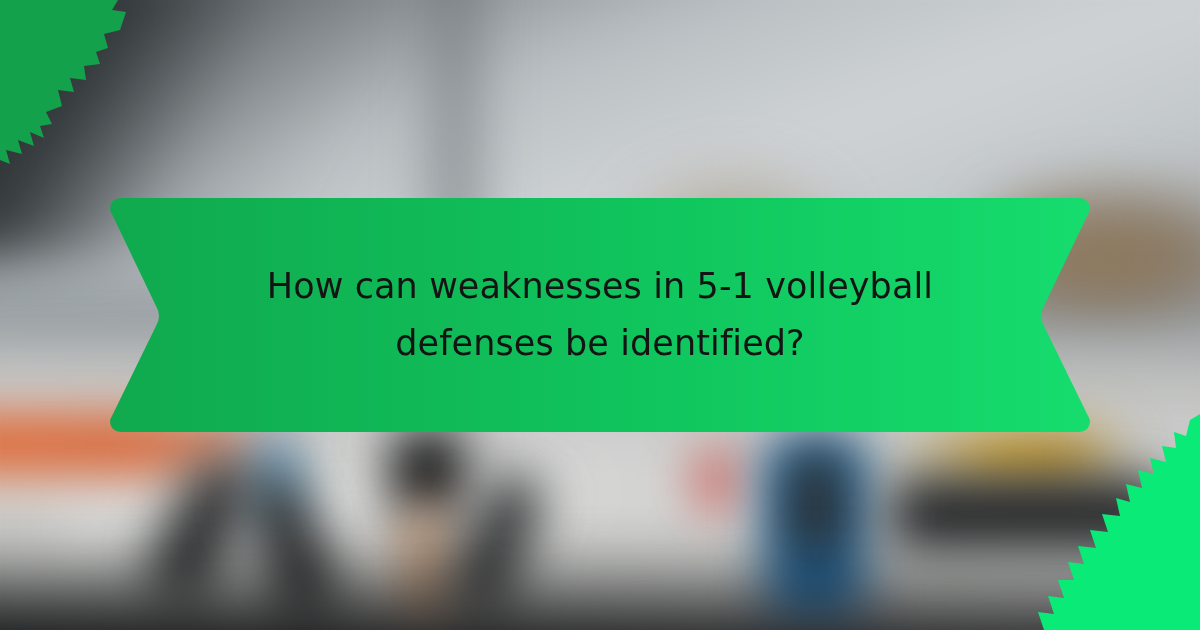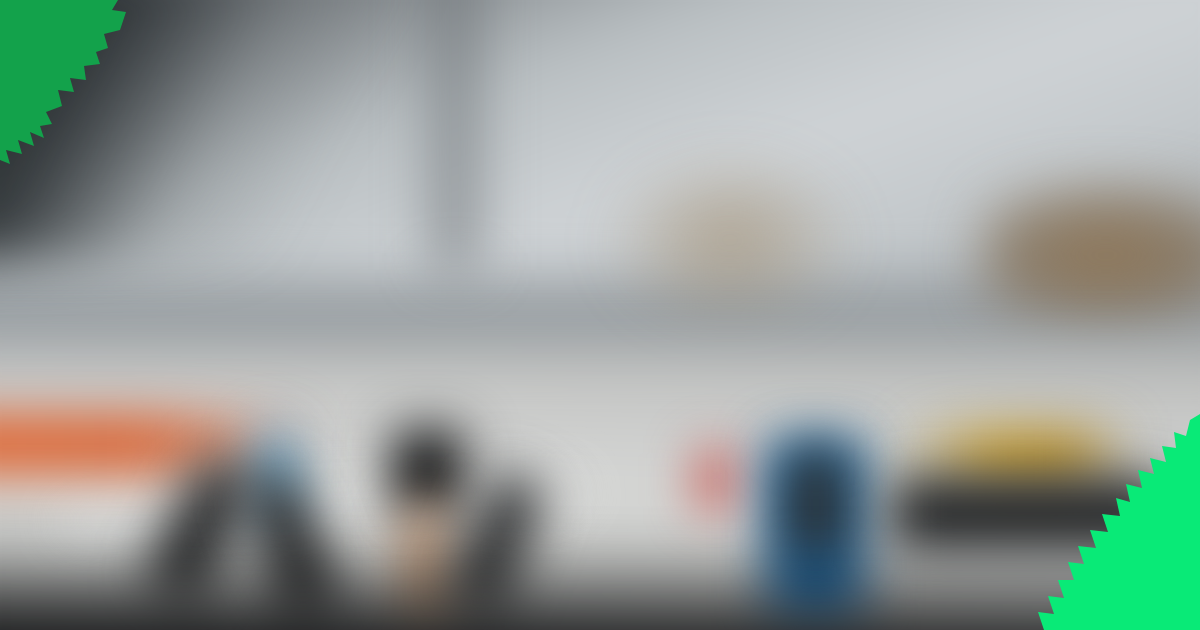--- a/index.html
+++ b/index.html
@@ -202,14 +202,32 @@
 
   <div class="corner" id="corner-br">
     <svg viewBox="0 0 170 220" preserveAspectRatio="none" aria-hidden="true">
       <path d="M170,220 L170,4 L160,10 L156,26 L144,22 L146,38 L132,36 L136,52
                L120,48 L124,64 L108,60 L112,78 L96,74 L100,92 L86,88 L90,106
                L72,104 L78,122 L60,120 L66,138 L48,136 L54,154 L38,152 L44,170
                L28,170 L34,188 L18,186 L24,204 L8,202 L14,220 Z" fill="#09ea77"></path>
     </svg>
   </div>
 
+  <div id="banner">
+    <svg viewBox="0 0 980 234" preserveAspectRatio="none" aria-hidden="true">
+      <defs>
+        <linearGradient id="ribbonGrad" x1="0" y1="0" x2="1" y2="0">
+          <stop offset="0%" stop-color="#10a94e"></stop>
+          <stop offset="55%" stop-color="#10c55d"></stop>
+          <stop offset="100%" stop-color="#16dc6e"></stop>
+        </linearGradient>
+      </defs>
+      <path d="M12,0 Q0,0 0,12 L46,108 Q52,118 46,128 L0,222 Q0,234 12,234
+               L968,234 Q980,234 980,222 L934,128 Q928,118 934,108 L980,12
+               Q980,0 968,0 Z" fill="url(#ribbonGrad)"></path>
+    </svg>
+    <div id="banner-text">
+      <span class="ln">How can weaknesses in 5-1 volleyball</span>
+      <span class="ln">defenses be identified?</span>
+    </div>
+  </div>
 
 </div>
 
 </body></html>

